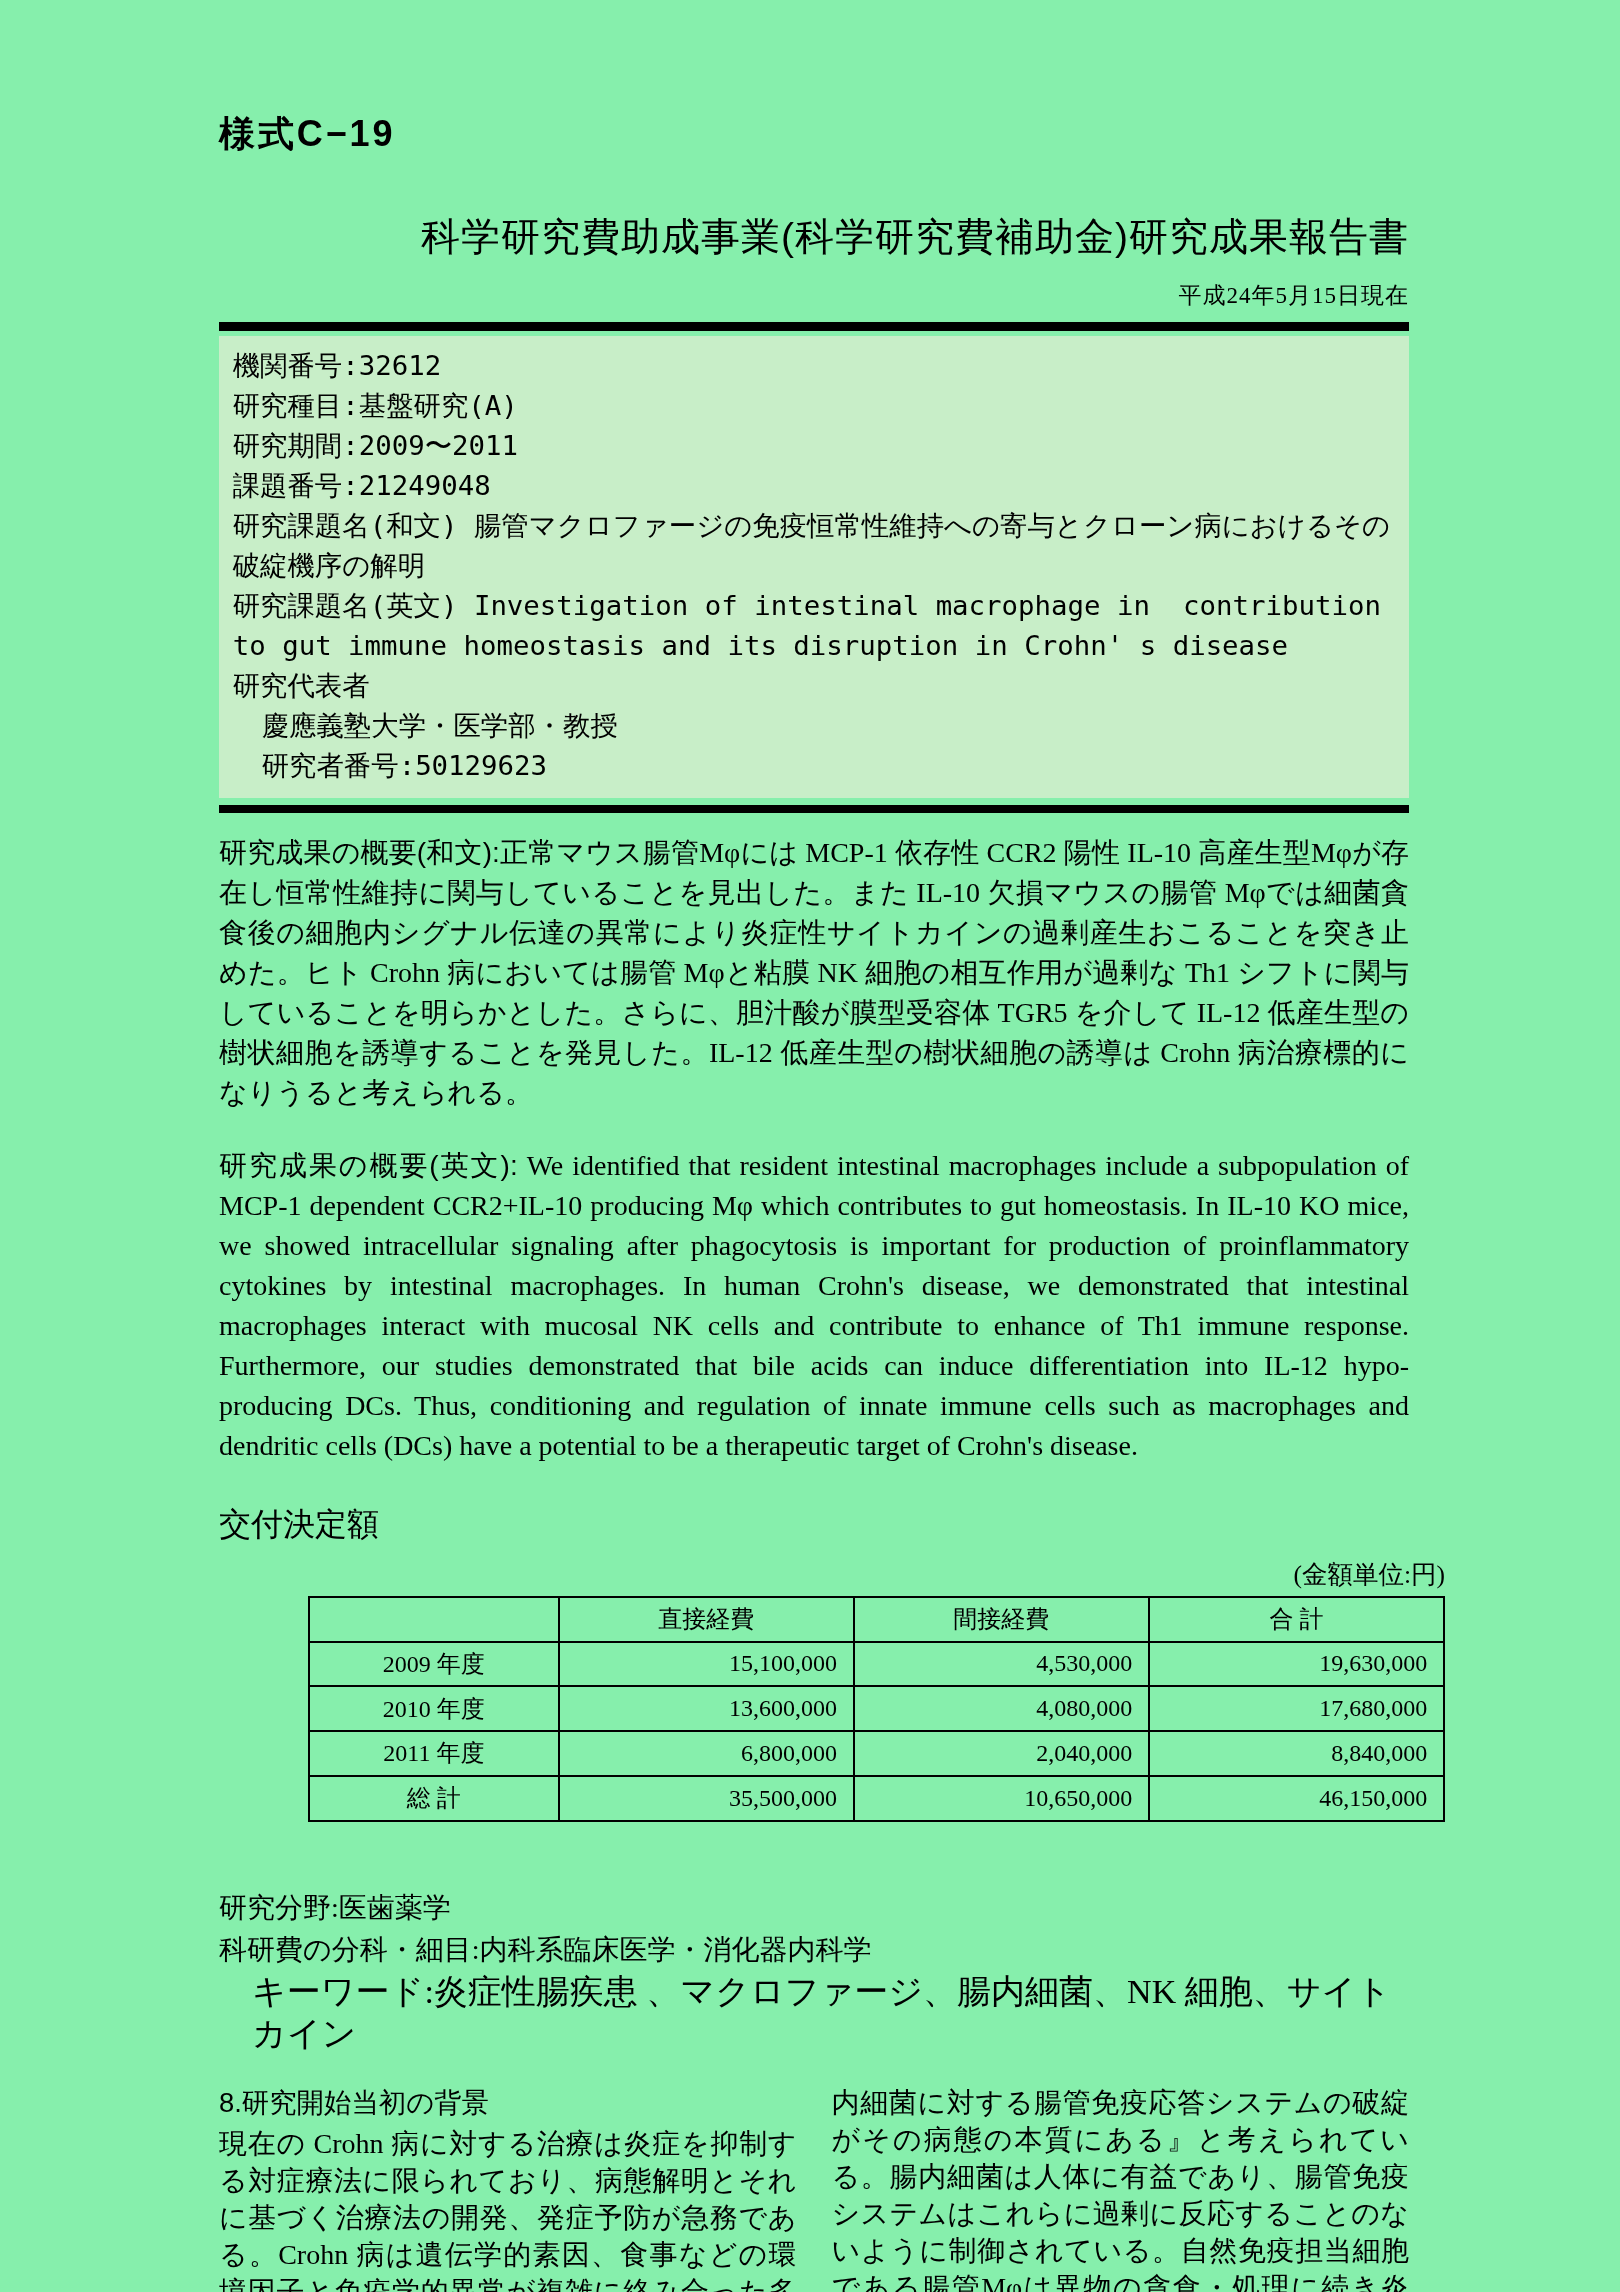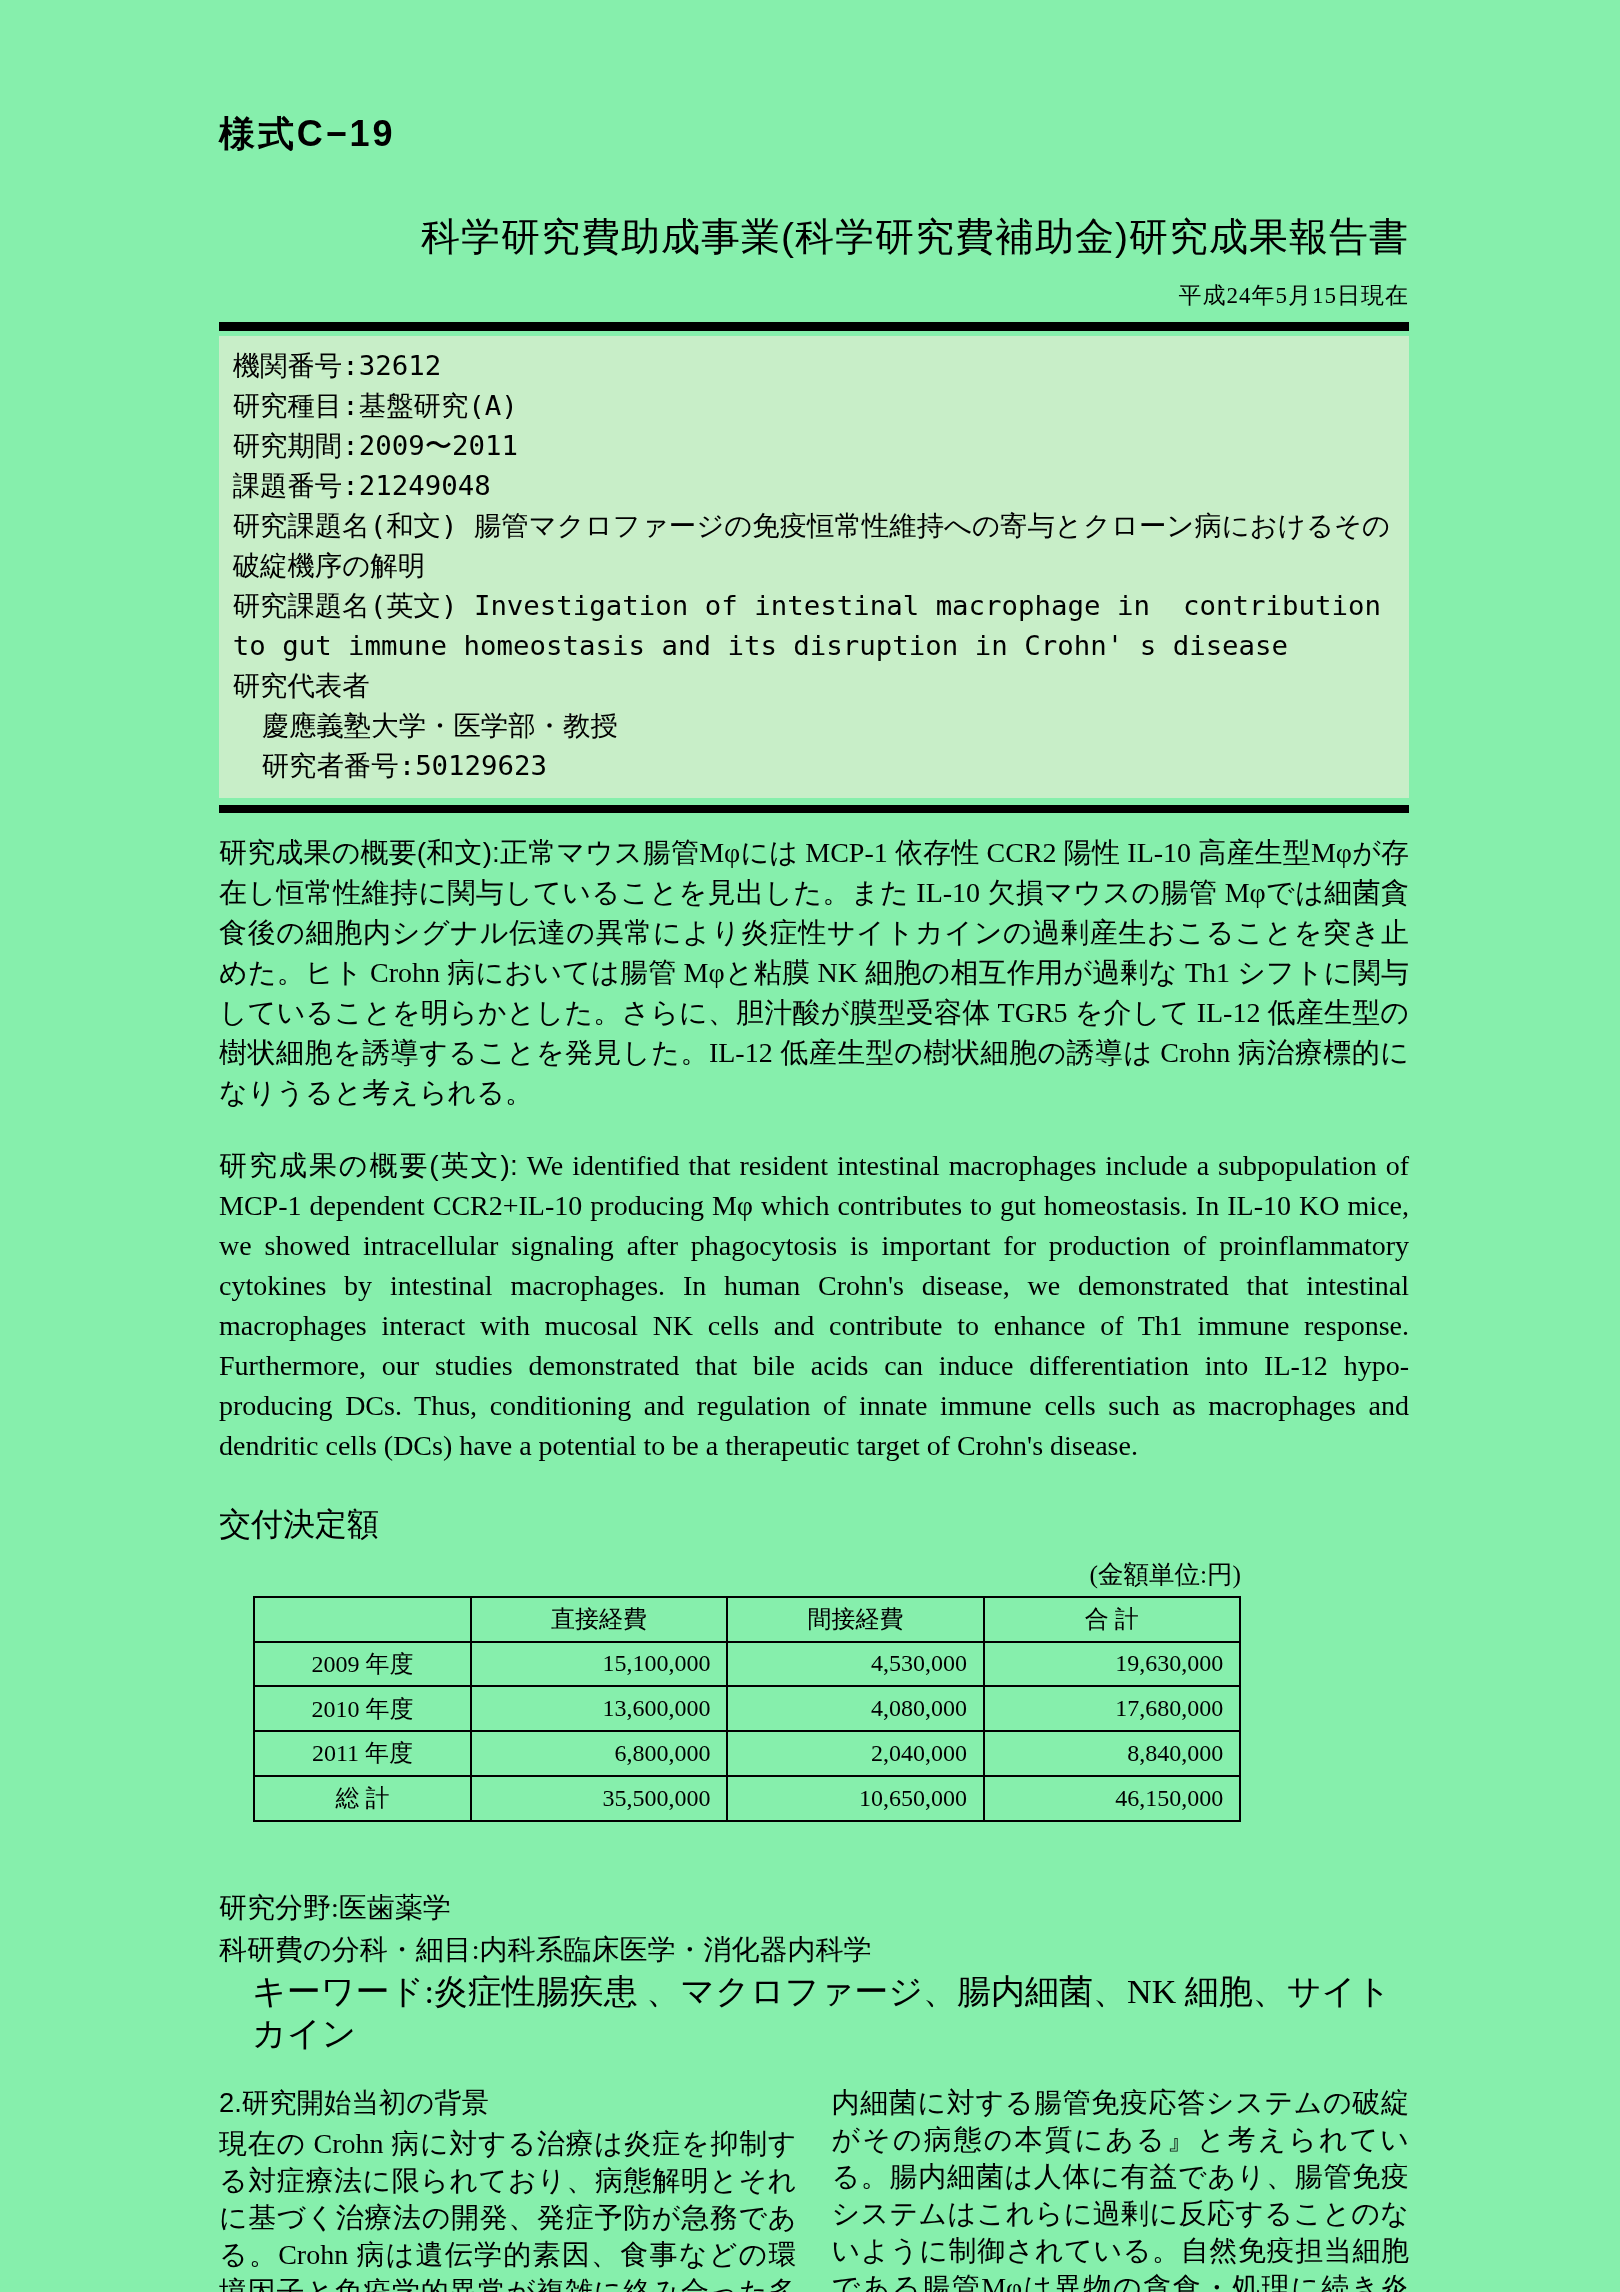--- a/index.html
+++ b/index.html
@@ -53,21 +53,21 @@
     margin: 0;
     margin-top: 19.6px;
     font-size: 28px;
     line-height: 40px;
     text-align: justify;
   }
   .summary .label { font-family: "Liberation Sans", sans-serif; }
   .summary-en { margin-top: 33px; }
 
   .funding-heading { margin-top: 37px; font-size: 32px; }
-  .table-wrap { margin-top: 9.8px; margin-left: 34px; width: 988px; }
+  .table-wrap { margin-top: 9.8px; margin-left: 89px; width: 1137px; }
   .unit-note { text-align: right; font-size: 25.5px; margin-bottom: 3.9px; }
   table.funding-table {
     width: 100%;
     border-collapse: collapse;
     table-layout: fixed;
   }
   .funding-table th, .funding-table td {
     border: 2.9px solid #000;
     font-size: 24px;
     font-weight: normal;
@@ -180,21 +180,21 @@
     </div>
 
     <div class="fields">
       <div class="field-line">研究分野:医歯薬学</div>
       <div class="field-line">科研費の分科・細目:内科系臨床医学・消化器内科学</div>
       <div class="field-line keywords">キーワード:炎症性腸疾患 、マクロファージ、腸内細菌、NK 細胞、サイトカイン</div>
     </div>
 
     <div class="columns">
       <div class="col">
-        <div class="col-heading">2.研究開始当初の背景</div>
+        <div class="col-heading">8.研究開始当初の背景</div>
         <p>現在の Crohn 病に対する治療は炎症を抑制する対症療法に限られており、病態解明とそれに基づく治療法の開発、発症予防が急務である。Crohn 病は遺伝学的素因、食事などの環境因子と免疫学的異常が複雑に絡み合った多因子疾患と考えられているが、近年、『腸</p>
       </div>
       <div class="col">
         <p>内細菌に対する腸管免疫応答システムの破綻がその病態の本質にある』と考えられている。腸内細菌は人体に有益であり、腸管免疫システムはこれらに過剰に反応することのないように制御されている。自然免疫担当細胞である腸管Mφは異物の貪食・処理に続き炎症性サイトカインを産生し免疫を惹起する</p>
       </div>
     </div>
 
   </div>
 </div>
 

